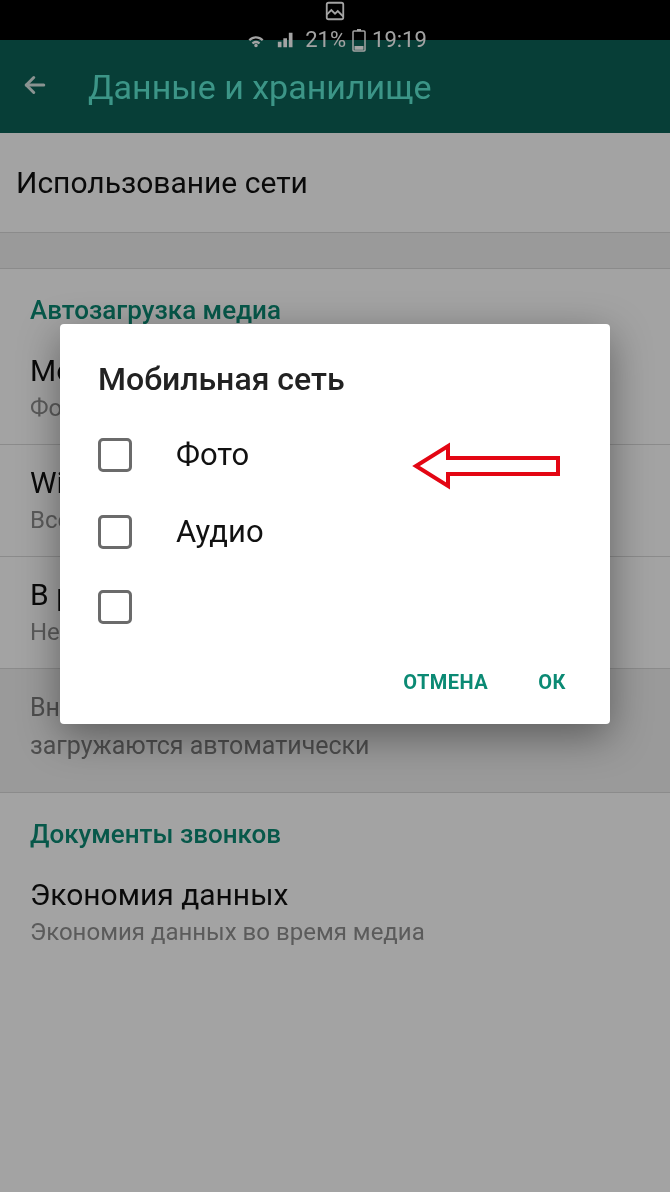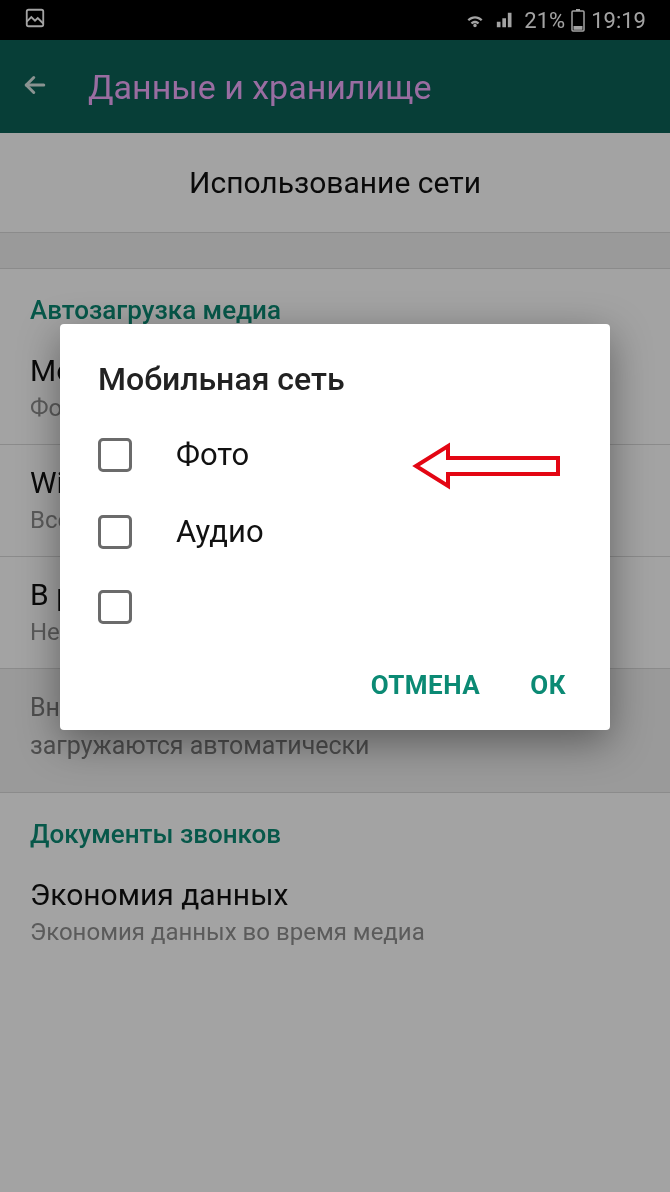--- a/index.html
+++ b/index.html
@@ -6,47 +6,47 @@
   html, body { width: 670px; height: 1192px; overflow: hidden; background: #fff; }
 
   
   .status-bar {
     height: 40px;
     background: #000;
     color: #fff;
     display: flex;
     align-items: center;
     justify-content: space-between;
-    padding: 0 24px;
+    padding: 0 4px;
     font-size: 22px;
+    flex-direction: column;
   }
   .status-left { display: flex; align-items: center; gap: 8px; }
   .status-right { display: flex; align-items: center; gap: 6px; }
   .status-right svg { display: block; }
 
   
   .app-bar {
     height: 93px;
     background: #0b6257;
     display: flex;
     align-items: center;
     padding: 0 20px;
     gap: 38px;
   }
   .app-bar .back { color: #d8e6e3; }
-  .app-title { color: #f0abfc; font-size: 34px; font-weight: 400; }
+  .app-title { color: #5eead4; font-size: 34px; font-weight: 400; }
 
   
   .content { background: #fff; }
   .list-item {
-    padding: 32px 40px;
+    padding: 32px 16px;
     border-bottom: 1px solid #d9d9d9;
     font-size: 30px;
     color: #111;
-    text-align: center;
   }
   .gap-row { height: 36px; background: #f1f1f1; border-bottom: 1px solid #d9d9d9; }
   .section-header {
     padding: 26px 30px 8px 30px;
     font-size: 26px;
     color: #0b8a74;
     font-weight: 500;
   }
   .item-two-line {
     padding: 20px 30px 22px 30px;
@@ -100,21 +100,21 @@
     flex: 0 0 auto;
   }
   .check-label { font-size: 31px; color: #111; }
   .dialog-actions {
     display: flex;
     justify-content: flex-end;
     gap: 50px;
     padding: 26px 44px 10px 38px;
   }
   .dlg-btn {
-    font-size: 26px;
+    font-size: 20px;
     font-weight: 700;
     letter-spacing: 0.5px;
     color: #0b8a74;
     background: none;
     border: none;
   }
 
   
   .arrow-annot {
     position: absolute;

